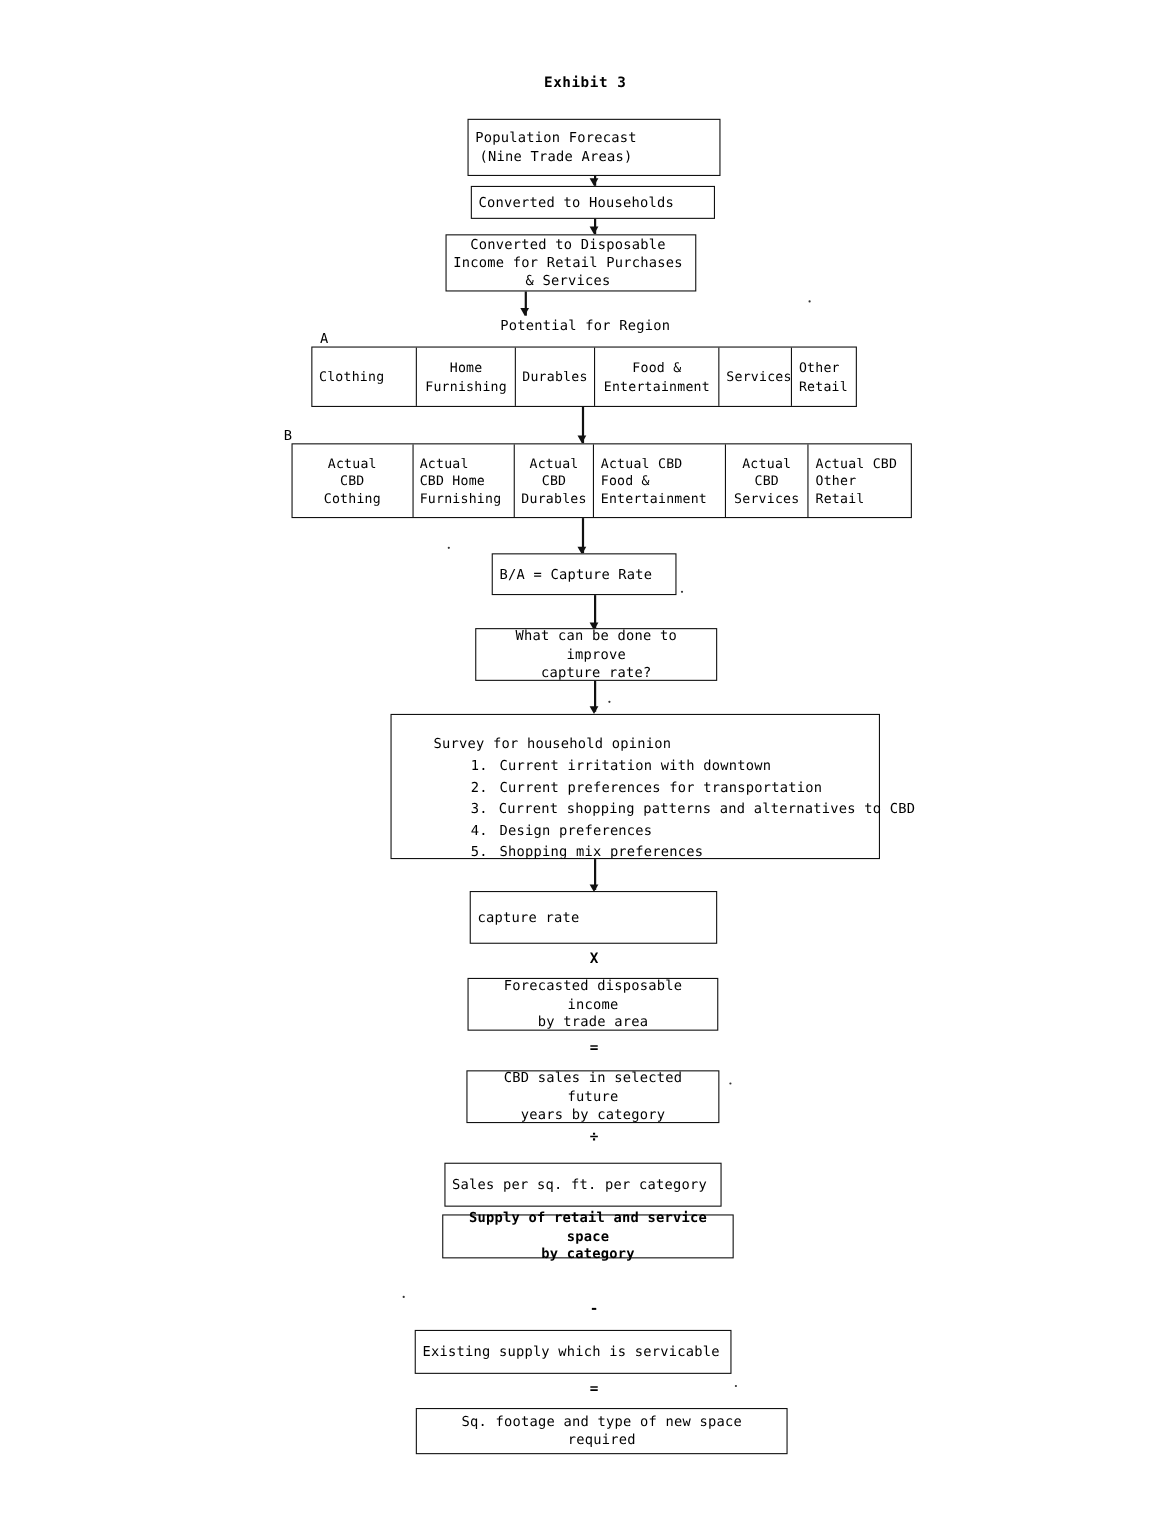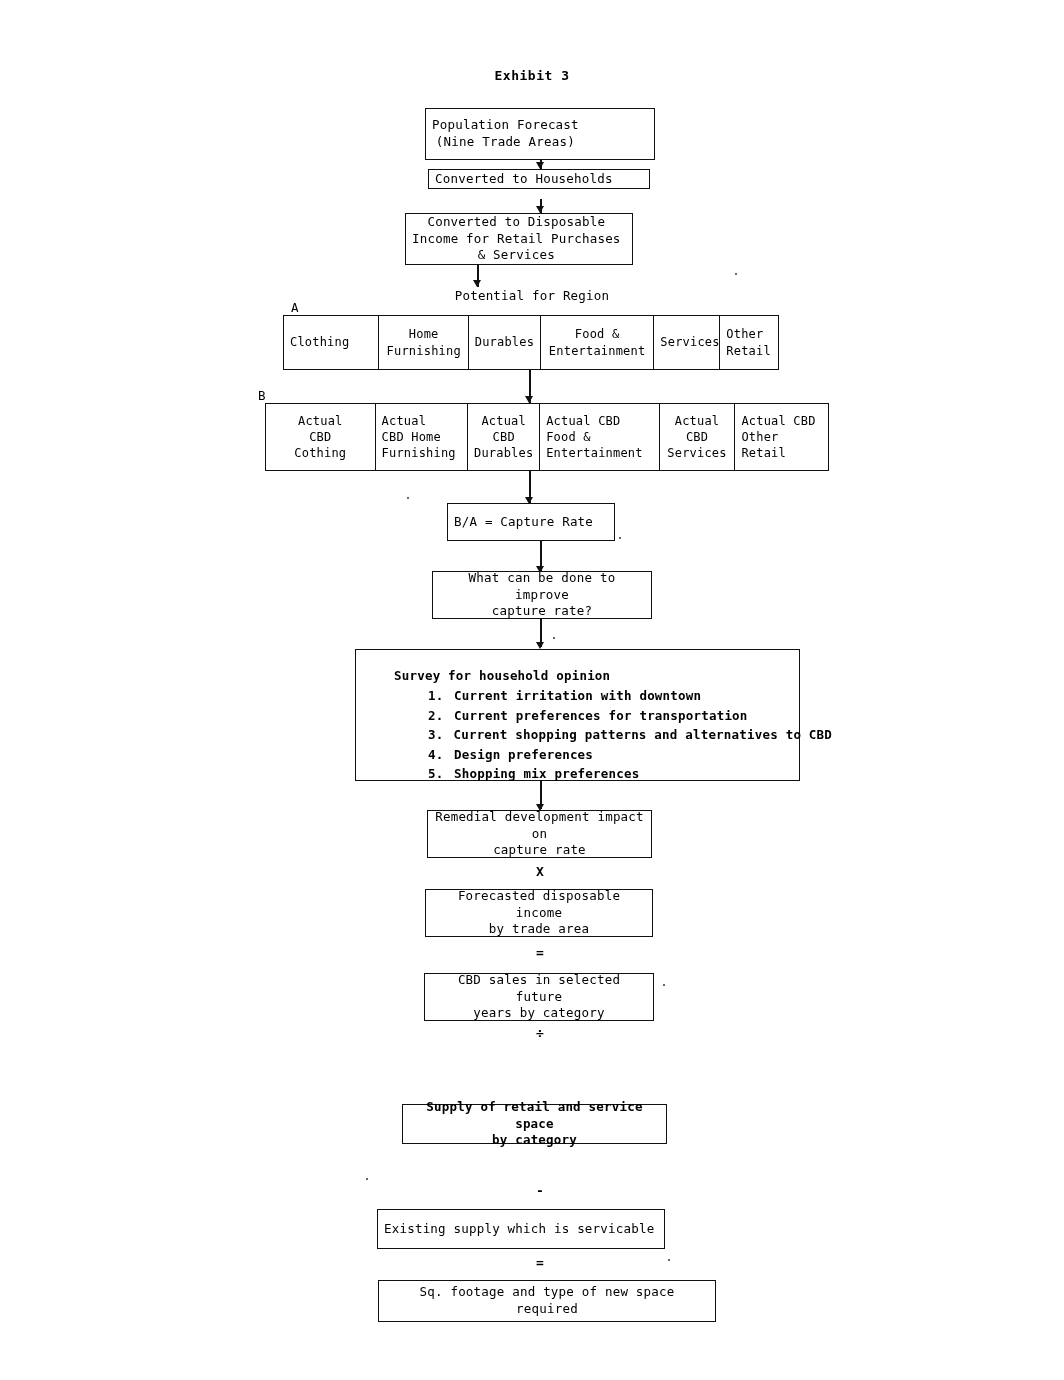--- a/index.html
+++ b/index.html
@@ -133,21 +133,21 @@
 
   <div class="node" style="left:425px; top:108px; width:230px; height:52px;">
     <div>
       <div>Population Forecast</div>
       <div>(Nine Trade Areas)</div>
     </div>
   </div>
   <div class="conn" style="left:540px; top:160px; height:9px;"></div>
   <div class="arrowhead" style="left:540px; top:162px;"></div>
 
-  <div class="node" style="left:428px; top:169px; width:222px; height:20px;">
+  <div class="node" style="left:428px; top:169px; width:222px; height:30px;">
     <div>Converted to Households</div>
   </div>
   <div class="conn" style="left:540px; top:199px; height:14px;"></div>
   <div class="arrowhead" style="left:540px; top:206px;"></div>
 
   <div class="node" style="left:405px; top:213px; width:228px; height:52px;">
     <div>
       <div>Converted to Disposable</div>
       <div>Income for Retail Purchases</div>
       <div>&amp; Services</div>
@@ -254,21 +254,21 @@
 
   <div class="node" style="left:432px; top:571px; width:220px; height:48px;">
     <div>
       <div>What can be done to improve</div>
       <div>capture rate?</div>
     </div>
   </div>
   <div class="conn" style="left:540px; top:619px; height:28px;"></div>
   <div class="arrowhead" style="left:540px; top:642px;"></div>
 
-  <div class="survey" style="left:355px; top:649px; width:445px; height:132px;font-weight:bold;">
+  <div class="survey" style="left:355px; top:649px; width:445px; height:132px;">
     <div class="survey-head">Survey for household opinion</div>
     <ul class="survey-list">
       <li>
         <span class="survey-num">1.</span>
         <span>Current irritation with downtown</span>
       </li>
       <li>
         <span class="survey-num">2.</span>
         <span>Current preferences for transportation</span>
       </li>
@@ -284,21 +284,20 @@
         <span class="survey-num">5.</span>
         <span>Shopping mix preferences</span>
       </li>
     </ul>
   </div>
   <div class="conn" style="left:540px; top:781px; height:28px;"></div>
   <div class="arrowhead" style="left:540px; top:804px;"></div>
 
   <div class="node" style="left:427px; top:810px; width:225px; height:48px;">
     <div>
-      <div>Remedial development impact on</div>
       <div>capture rate</div>
     </div>
   </div>
 
   <div class="op" style="left:520px; top:864px;">X</div>
 
   <div class="node" style="left:425px; top:889px; width:228px; height:48px;">
     <div>
       <div>Forecasted disposable income</div>
       <div>by trade area</div>
@@ -309,20 +308,23 @@
 
   <div class="node" style="left:424px; top:973px; width:230px; height:48px;">
     <div>
       <div>CBD sales in selected future</div>
       <div>years by category</div>
     </div>
   </div>
 
   <div class="op" style="left:520px; top:1026px;">÷</div>
 
+  <div class="node" style="left:404px; top:1057px; width:252px; height:40px;">
+    <div>Sales per sq. ft. per category</div>
+  </div>
 
   <div class="op" style="left:520px; top:1103px;">=</div>
 
   <div class="node" style="left:402px; top:1104px; width:265px; height:40px;font-weight:bold;">
     <div>
       <div>Supply of retail and service space</div>
       <div>by category</div>
     </div>
   </div>
 

